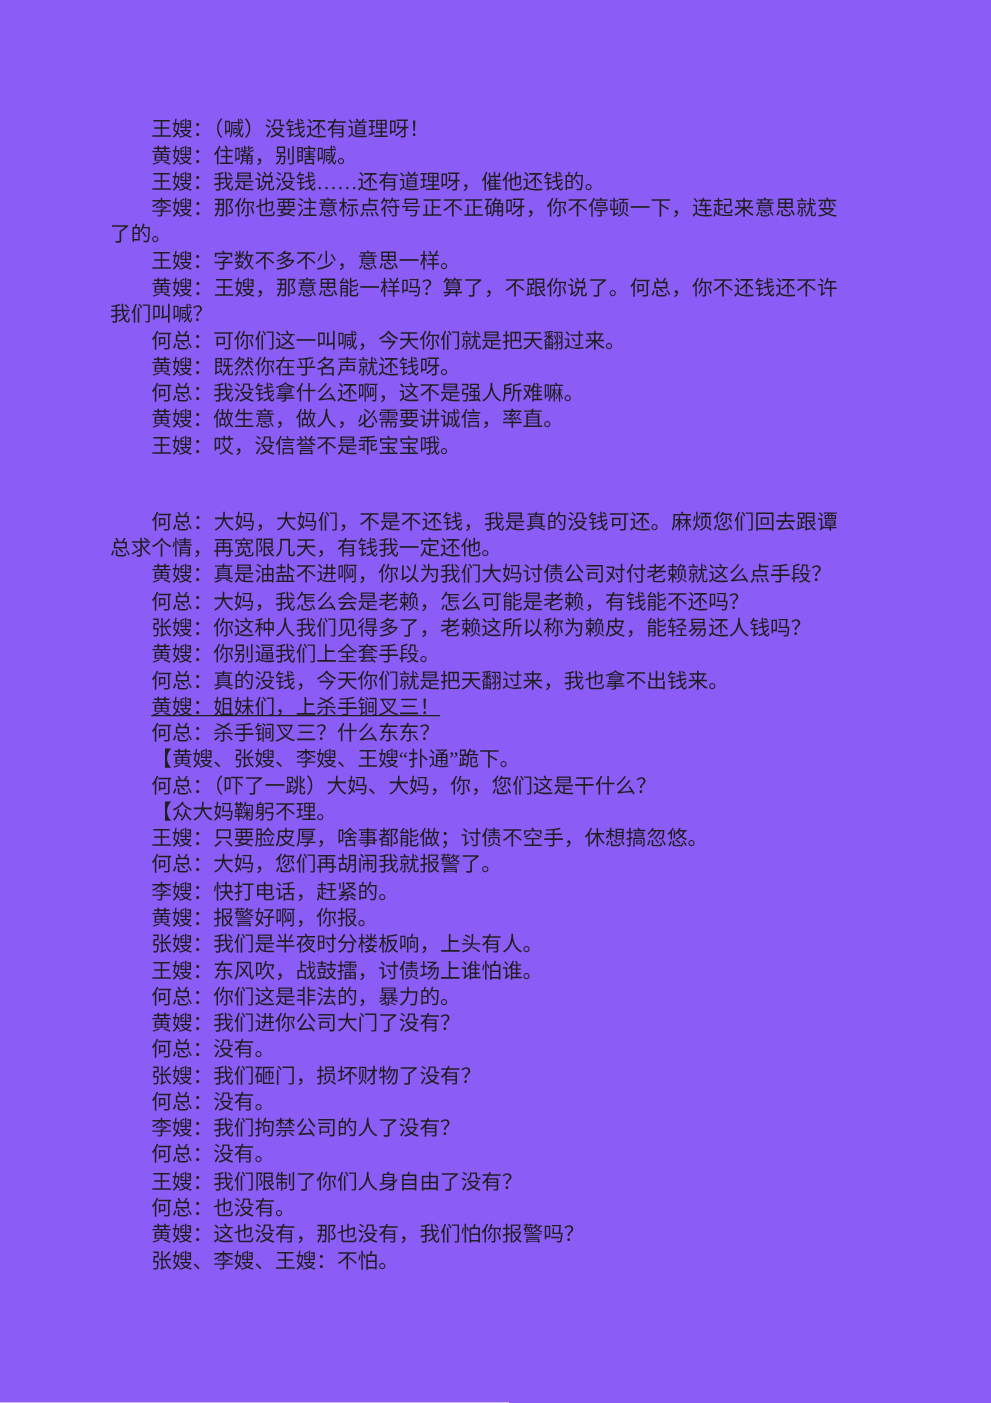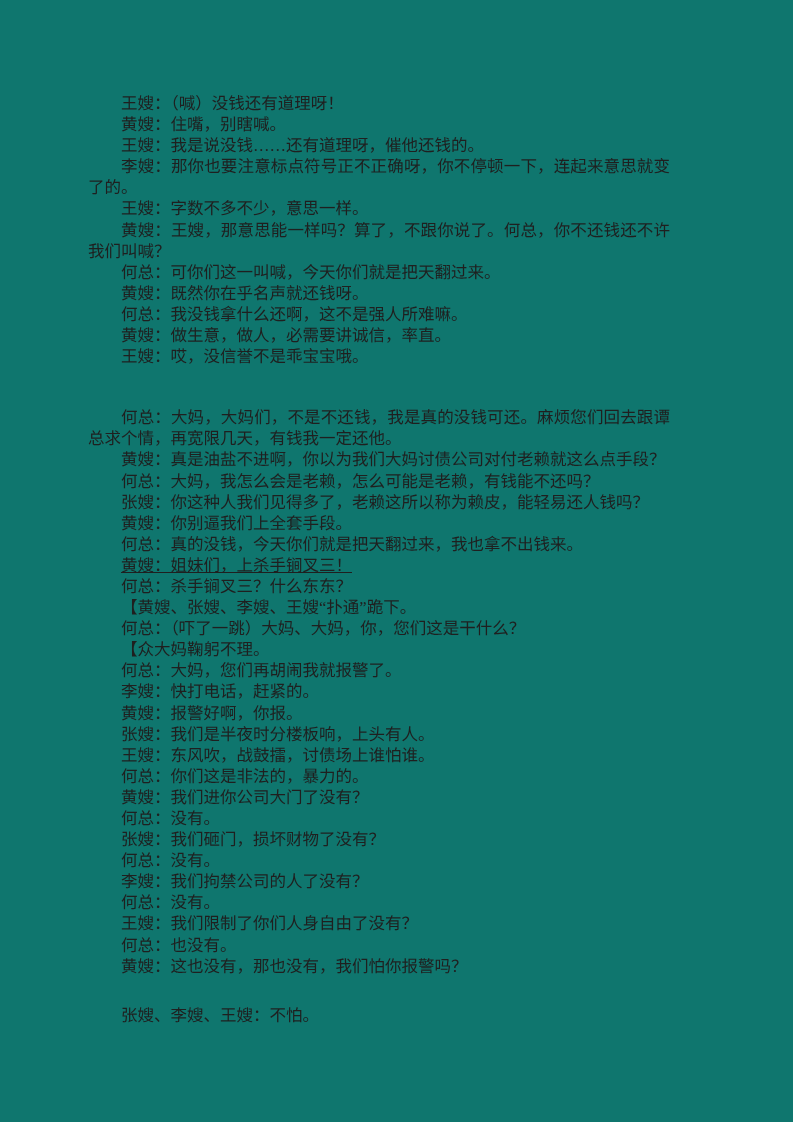--- a/index.html
+++ b/index.html
@@ -4,21 +4,21 @@
 <style>
   html, body {
     margin: 0;
     padding: 0;
     background: #ffffff;
   }
   .page {
     position: relative;
     width: 793px;
     height: 1122px;
-    background: #0f766e;
+    background: #8b5cf6;
     overflow: hidden;
   }
   .script-body {
     position: absolute;
     left: 88px;
     top: 93px;
     width: 582px;
   }
   p.para {
     margin: 0;
@@ -54,30 +54,31 @@
       <p class="para" style="color: rgb(31, 31, 31);">黄嫂：真是油盐不进啊，你以为我们大妈讨债公司对付老赖就这么点手段？</p>
       <p class="para" style="color: rgb(31, 31, 31);">何总：大妈，我怎么会是老赖，怎么可能是老赖，有钱能不还吗？</p>
       <p class="para" style="color: rgb(31, 31, 31);">张嫂：你这种人我们见得多了，老赖这所以称为赖皮，能轻易还人钱吗？</p>
       <p class="para" style="color: rgb(31, 31, 31);">黄嫂：你别逼我们上全套手段。</p>
       <p class="para" style="color: rgb(31, 31, 31);">何总：真的没钱，今天你们就是把天翻过来，我也拿不出钱来。</p>
       <p class="para" style="color: rgb(31, 31, 31); text-decoration: underline;">黄嫂：姐妹们，上杀手锏叉三！</p>
       <p class="para" style="color: rgb(31, 31, 31);">何总：杀手锏叉三？什么东东？</p>
       <p class="para" style="color: rgb(31, 31, 31);">【黄嫂、张嫂、李嫂、王嫂“扑通”跪下。</p>
       <p class="para" style="color: rgb(31, 31, 31);">何总：（吓了一跳）大妈、大妈，你，您们这是干什么？</p>
       <p class="para" style="color: rgb(31, 31, 31);">【众大妈鞠躬不理。</p>
+      <p class="para" style="color: rgb(31, 31, 31);">王嫂：只要脸皮厚，啥事都能做；讨债不空手，休想搞忽悠。</p>
       <p class="para" style="color: rgb(31, 31, 31);">何总：大妈，您们再胡闹我就报警了。</p>
       <p class="para" style="color: rgb(31, 31, 31);">李嫂：快打电话，赶紧的。</p>
       <p class="para" style="color: rgb(31, 31, 31);">黄嫂：报警好啊，你报。</p>
       <p class="para" style="color: rgb(31, 31, 31);">张嫂：我们是半夜时分楼板响，上头有人。</p>
       <p class="para" style="color: rgb(31, 31, 31);">王嫂：东风吹，战鼓擂，讨债场上谁怕谁。</p>
       <p class="para" style="color: rgb(31, 31, 31);">何总：你们这是非法的，暴力的。</p>
       <p class="para" style="color: rgb(31, 31, 31);">黄嫂：我们进你公司大门了没有？</p>
       <p class="para" style="color: rgb(31, 31, 31);">何总：没有。</p>
       <p class="para" style="color: rgb(31, 31, 31);">张嫂：我们砸门，损坏财物了没有？</p>
       <p class="para" style="color: rgb(31, 31, 31);">何总：没有。</p>
       <p class="para" style="color: rgb(31, 31, 31);">李嫂：我们拘禁公司的人了没有？</p>
       <p class="para" style="color: rgb(31, 31, 31);">何总：没有。</p>
       <p class="para" style="color: rgb(31, 31, 31);">王嫂：我们限制了你们人身自由了没有？</p>
       <p class="para" style="color: rgb(31, 31, 31);">何总：也没有。</p>
       <p class="para" style="color: rgb(31, 31, 31);">黄嫂：这也没有，那也没有，我们怕你报警吗？</p>
-      <p class="para" style="color: rgb(31, 31, 31); margin-top: 28px;">张嫂、李嫂、王嫂：不怕。</p>
+      <p class="para" style="color: rgb(31, 31, 31);">张嫂、李嫂、王嫂：不怕。</p>
     </div>
 </div>
 
 </body></html>

